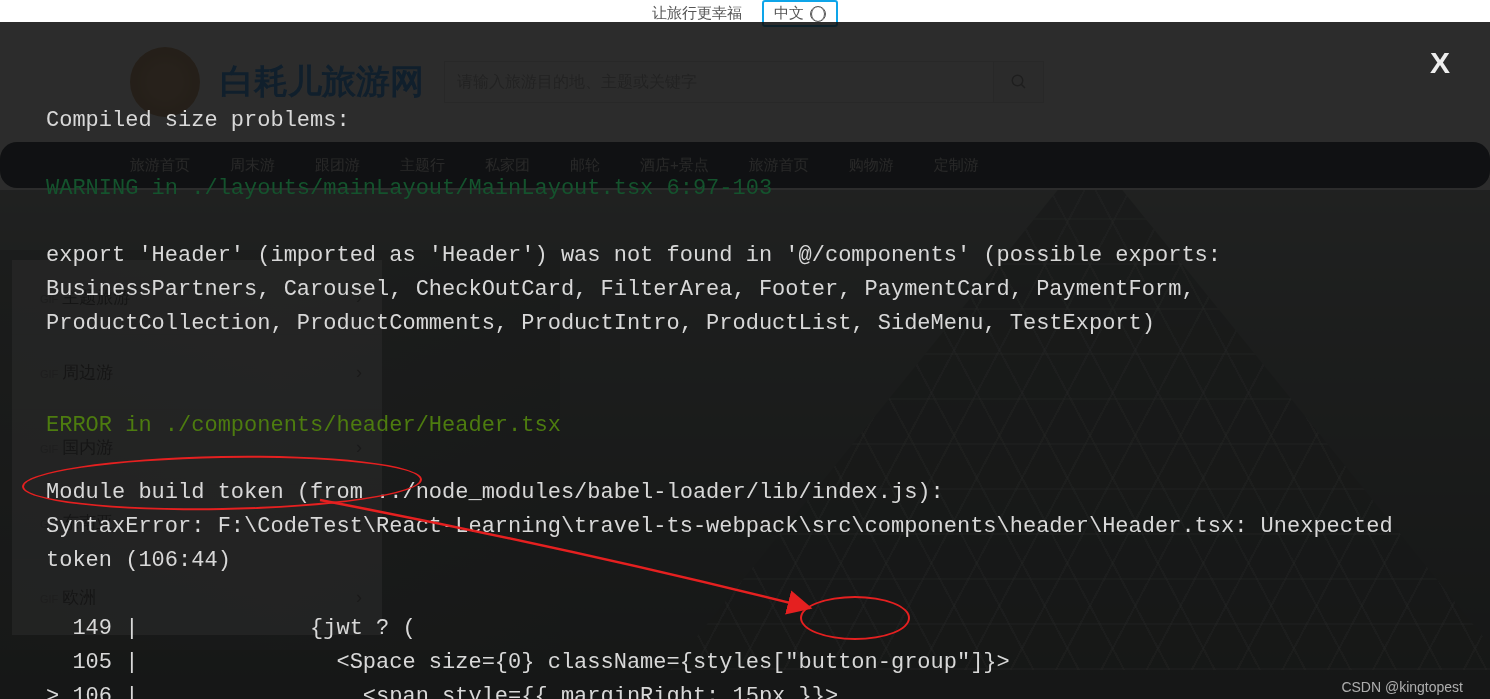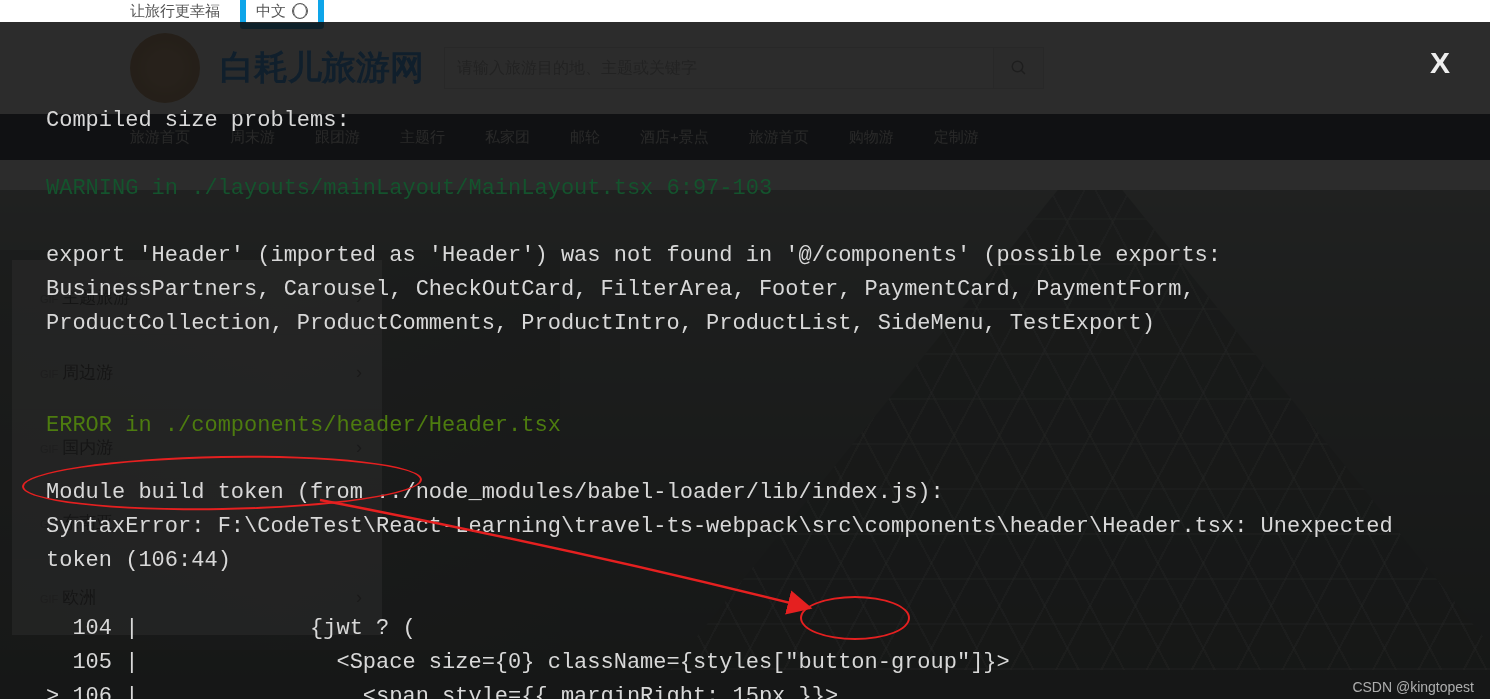--- a/index.html
+++ b/index.html
@@ -18,43 +18,44 @@
     inset: 0;
     z-index: 1;
   }
   .bg-topbar {
     height: 22px;
     display: flex;
     align-items: center;
     padding: 0 130px;
     font-size: 15px;
     color: #555;
+    flex-direction: column;
   }
   .bg-topbar .left { flex: 1; display: flex; gap: 20px; align-items: center; }
   .bg-topbar .right { display: flex; gap: 18px; align-items: center; }
   .btn-box {
-    border: 6px solid #0ea5e9;
+    border: 2px solid #0ea5e9;
     padding: 2px 10px;
     border-radius: 3px;
     display: flex;
     gap: 6px;
     align-items: center;
   }
   .globe-icon {
     width: 16px; height: 16px; border: 1.5px solid #555; border-radius: 50%;
     display: inline-block; position: relative;
   }
   .globe-icon::before {
     content: ''; position: absolute; inset: 0;
     border-left: 1.5px solid #555; border-right: 1.5px solid #555;
     border-radius: 50%;
   }
 
   .bg-header {
-    height: 92px;
+    height: 120px;
     display: flex;
     align-items: center;
     padding: 0 130px;
     gap: 20px;
   }
   .logo-circle {
     width: 70px; height: 70px;
     background: radial-gradient(circle, #d4a574 30%, #c29560 60%);
     border-radius: 50%;
   }
@@ -80,20 +81,21 @@
 
   .bg-nav {
     height: 46px;
     background: #1b2530;
     display: flex;
     align-items: center;
     padding: 0 130px;
     gap: 40px;
     color: #ddd;
     font-size: 15px;
+    border-radius: 17px;
   }
 
   
   .bg-image-area {
     position: absolute;
     top: 190px;
     left: 0;
     right: 0;
     bottom: 0;
     background:
@@ -203,21 +205,21 @@
     border: 2px solid #e52020;
     border-radius: 50%;
   }
   .arrow-svg {
     left: 300px; top: 490px;
     width: 560px; height: 140px;
   }
 
   .watermark {
     position: absolute;
-    right: 16px;
+    right: 27px;
     bottom: 4px;
     z-index: 30;
     color: #c8c8c8;
     font-size: 14px;
     font-family: Arial;
     opacity: 0.85;
   }
 </style>
 </head>
 <body>
@@ -299,21 +301,21 @@
 <span class="warn">WARNING in ./layouts/mainLayout/MainLayout.tsx 6:97-103</span>
 
 <span style="white-space:pre-wrap">export 'Header' (imported as 'Header') was not found in '@/components' (possible exports: BusinessPartners, Carousel, CheckOutCard, FilterArea, Footer, PaymentCard, PaymentForm, ProductCollection, ProductComments, ProductIntro, ProductList, SideMenu, TestExport)</span>
 
 
 <span class="err">ERROR in ./components/header/Header.tsx</span>
 
 <span>Module build token (from ../node_modules/babel-loader/lib/index.js):</span>
 <span style="white-space:pre-wrap">SyntaxError: F:\CodeTest\React-Learning\travel-ts-webpack\src\components\header\Header.tsx: Unexpected token (106:44)</span>
 
-<span>  104 |             {jwt ? (</span>
+<span>  149 |             {jwt ? (</span>
 <span>  105 |               &lt;Space size={0} className={styles["button-group"]}&gt;</span>
 <span>&gt; 106 |                 &lt;span style={{ marginRight: 15px }}&gt;</span>
 
 
 </div>
 
 <div class="anno circle1"></div>
 <div class="anno circle2"></div>
 <svg class="anno arrow-svg" viewBox="0 0 560 140">
   <defs>

